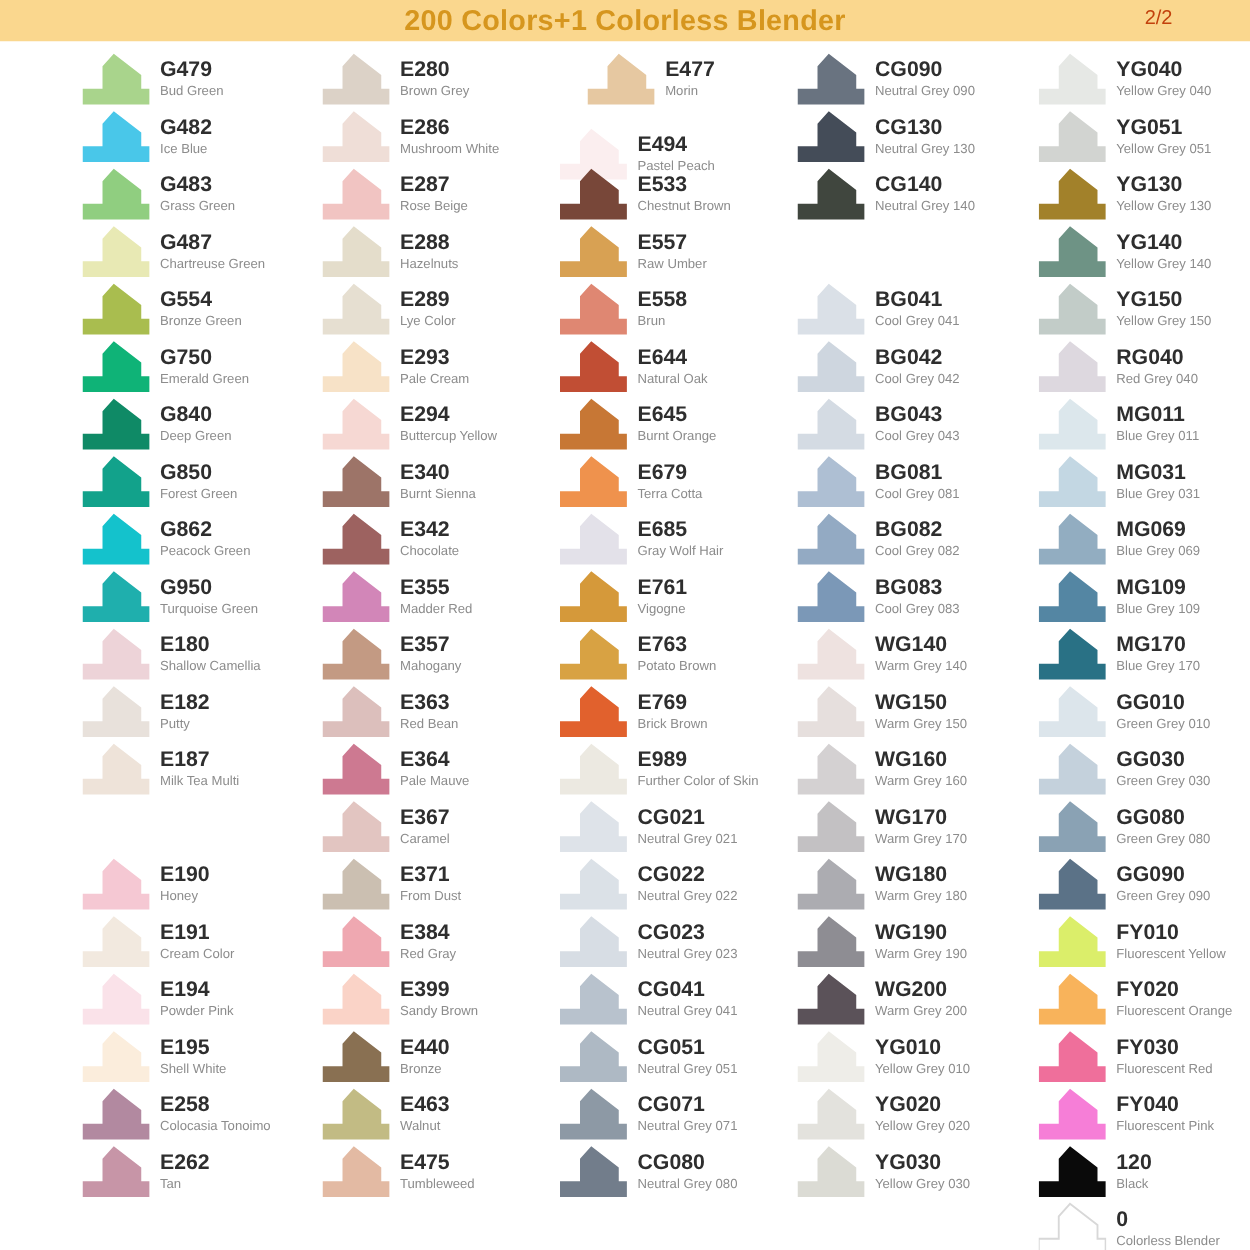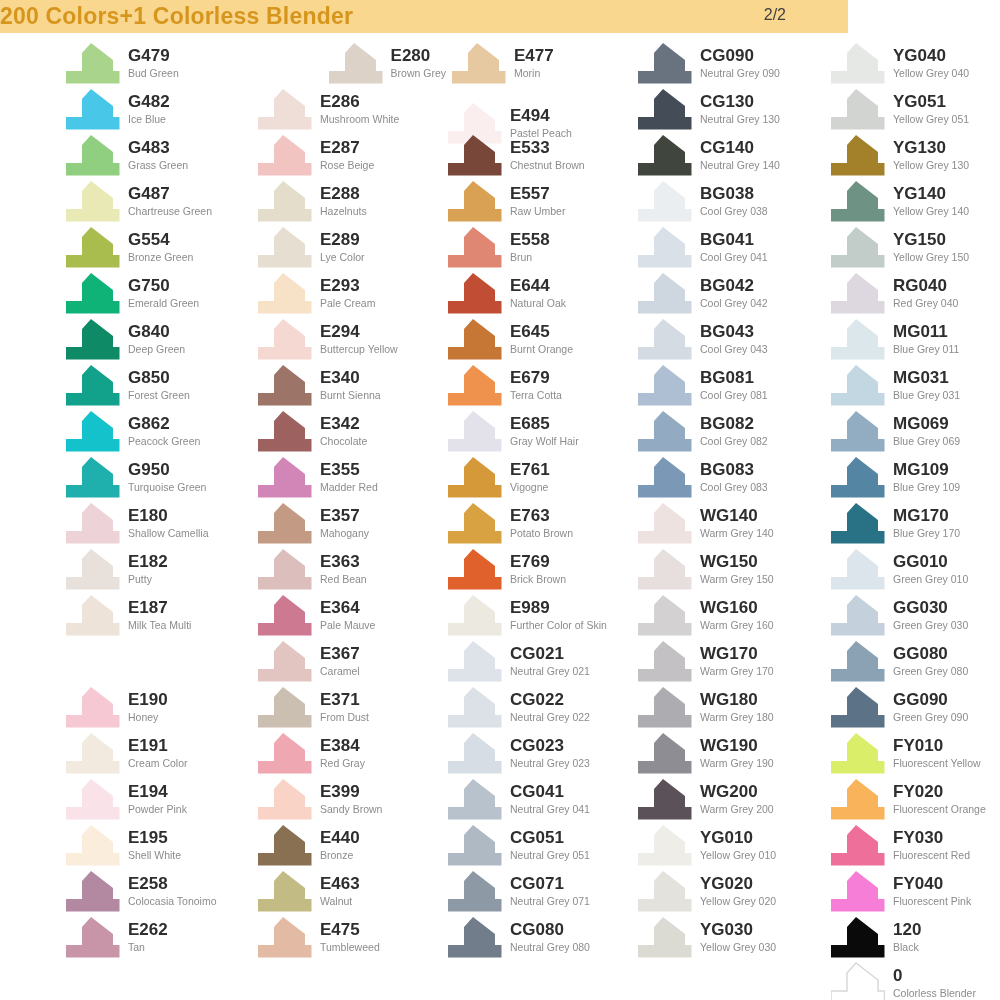--- a/index.html
+++ b/index.html
@@ -2,42 +2,42 @@
 <html><head>
 <meta charset="utf-8">
 <style>
   html,body{margin:0;padding:0;}
   body{
     width:1000px;height:1000px;overflow:hidden;background:#ffffff;
     font-family:"Liberation Sans","DejaVu Sans",sans-serif;
     position:relative;
   }
   .header{
-    position:absolute;left:0;top:0;width:848px;height:33px;
-    display:flex;align-items:center;justify-content:flex-start;
+    position:absolute;left:0;top:0;width:1000px;height:33px;
+    display:flex;align-items:center;justify-content:center;
   }
   .header .title{
     font-size:23px;font-weight:700;letter-spacing:0.2px;
   }
   .header .page{
     position:absolute;right:62px;top:6px;font-size:16px;
   }
   .grid{position:absolute;left:0;top:0;width:1000px;height:798px;}
   .entry{position:absolute;width:188px;height:46px;display:flex;align-items:flex-start;}
   .swatch{flex:0 0 auto;display:block;}
   .txt{margin-left:8px;padding-top:5px;}
   .code{font-size:17px;font-weight:700;color:#2e2e2e;line-height:1.15;}
   .cname{font-size:10.5px;color:#8c8c8c;line-height:1.3;margin-top:1px;}
 </style>
 </head>
 <body>
 
 <div class="header" style="background: rgb(250, 215, 142);">
   <div class="title" style="color: rgb(214, 150, 30);">200 Colors+1 Colorless Blender</div>
-  <div class="page" style="color: #404040;">2/2</div>
+  <div class="page" style="color: #c2410c;">2/2</div>
 </div>
 
 <div class="grid">
     <div class="entry" style="left: 66px; top: 41px;">
       <svg class="swatch" width="54" height="43" viewBox="0 0 54 43">
         <polygon points="0,30 16,30 16,12 25,2 47,19 47,30 53.5,30 53.5,42.5 0,42.5" style="fill: rgb(169, 212, 140);"></polygon>
       </svg>
       <div class="txt">
         <div class="code">G479</div>
         <div class="cname">Bud Green</div>
@@ -198,21 +198,21 @@
     </div>
     <div class="entry" style="left: 66px; top: 915px;">
       <svg class="swatch" width="54" height="43" viewBox="0 0 54 43">
         <polygon points="0,30 16,30 16,12 25,2 47,19 47,30 53.5,30 53.5,42.5 0,42.5" style="fill: rgb(199, 149, 167);"></polygon>
       </svg>
       <div class="txt">
         <div class="code">E262</div>
         <div class="cname">Tan</div>
       </div>
     </div>
-    <div class="entry" style="left: 258px; top: 41px; justify-content: flex-end;">
+    <div class="entry" style="left: 258px; top: 41px;">
       <svg class="swatch" width="54" height="43" viewBox="0 0 54 43">
         <polygon points="0,30 16,30 16,12 25,2 47,19 47,30 53.5,30 53.5,42.5 0,42.5" style="fill: rgb(220, 210, 199);"></polygon>
       </svg>
       <div class="txt">
         <div class="code">E280</div>
         <div class="cname">Brown Grey</div>
       </div>
     </div>
     <div class="entry" style="left: 258px; top: 87px;">
       <svg class="swatch" width="54" height="43" viewBox="0 0 54 43">
@@ -378,21 +378,21 @@
     </div>
     <div class="entry" style="left: 258px; top: 915px;">
       <svg class="swatch" width="54" height="43" viewBox="0 0 54 43">
         <polygon points="0,30 16,30 16,12 25,2 47,19 47,30 53.5,30 53.5,42.5 0,42.5" style="fill: rgb(227, 186, 163);"></polygon>
       </svg>
       <div class="txt">
         <div class="code">E475</div>
         <div class="cname">Tumbleweed</div>
       </div>
     </div>
-    <div class="entry" style="left: 452px; top: 41px;">
+    <div class="entry" style="left: 427px; top: 41px; justify-content: center;">
       <svg class="swatch" width="54" height="43" viewBox="0 0 54 43">
         <polygon points="0,30 16,30 16,12 25,2 47,19 47,30 53.5,30 53.5,42.5 0,42.5" style="fill: rgb(230, 200, 161);"></polygon>
       </svg>
       <div class="txt">
         <div class="code">E477</div>
         <div class="cname">Morin</div>
       </div>
     </div>
     <div class="entry" style="left: 448px; top: 87px; margin-top: 14px;">
       <svg class="swatch" width="54" height="43" viewBox="0 0 54 43">
@@ -583,29 +583,20 @@
         <div class="cname">Neutral Grey 130</div>
       </div>
     </div>
     <div class="entry" style="left: 638px; top: 133px;">
       <svg class="swatch" width="54" height="43" viewBox="0 0 54 43">
         <polygon points="0,30 16,30 16,12 25,2 47,19 47,30 53.5,30 53.5,42.5 0,42.5" style="fill: rgb(64, 70, 62);"></polygon>
       </svg>
       <div class="txt">
         <div class="code">CG140</div>
         <div class="cname">Neutral Grey 140</div>
-      </div>
-    </div>
-    <div class="entry" style="left: 638px; top: 179px;">
-      <svg class="swatch" width="54" height="43" viewBox="0 0 54 43">
-        <polygon points="0,30 16,30 16,12 25,2 47,19 47,30 53.5,30 53.5,42.5 0,42.5" style="fill: rgb(234, 238, 241);"></polygon>
-      </svg>
-      <div class="txt">
-        <div class="code">BG038</div>
-        <div class="cname">Cool Grey 038</div>
       </div>
     </div>
     <div class="entry" style="left: 638px; top: 225px;">
       <svg class="swatch" width="54" height="43" viewBox="0 0 54 43">
         <polygon points="0,30 16,30 16,12 25,2 47,19 47,30 53.5,30 53.5,42.5 0,42.5" style="fill: rgb(218, 224, 231);"></polygon>
       </svg>
       <div class="txt">
         <div class="code">BG041</div>
         <div class="cname">Cool Grey 041</div>
       </div>

